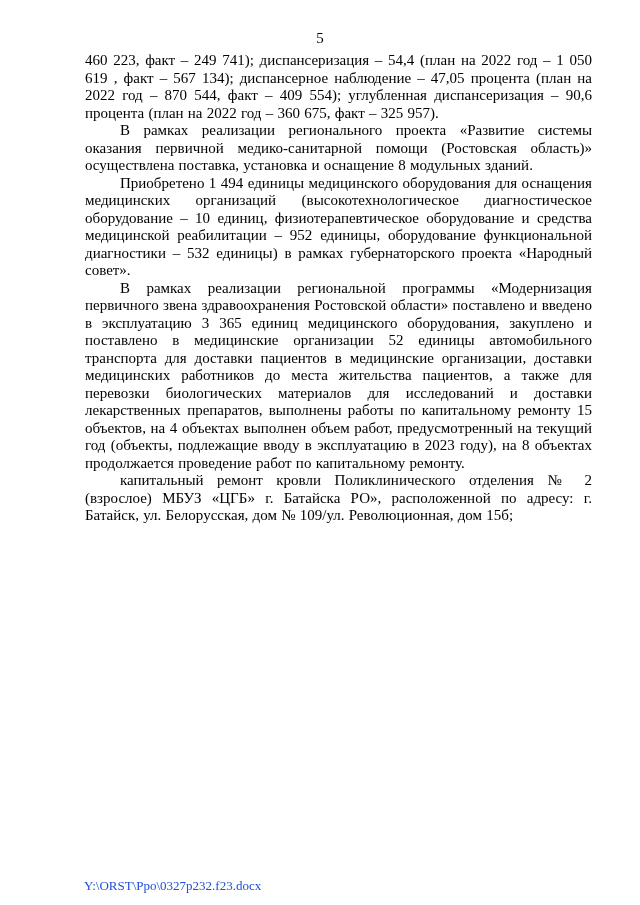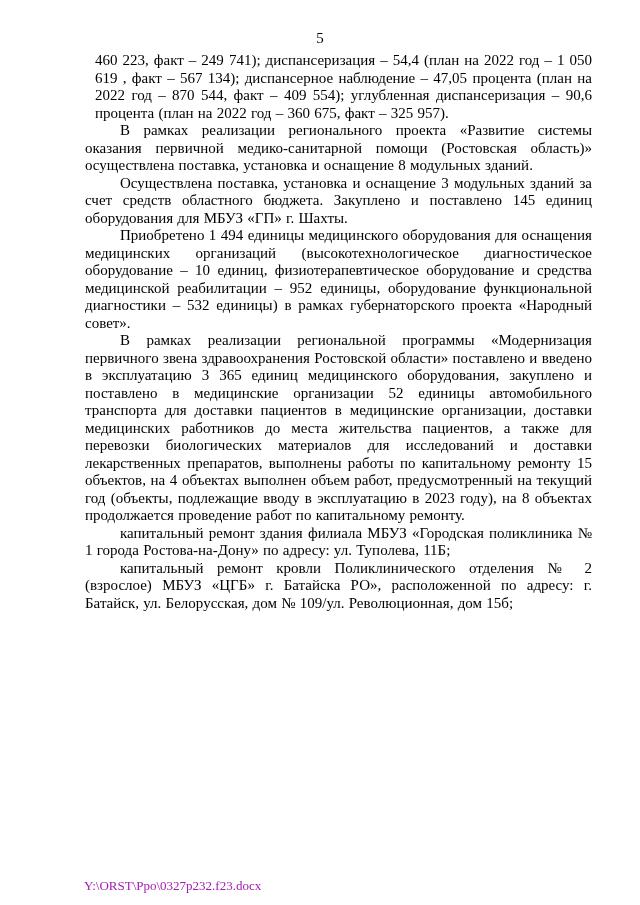--- a/index.html
+++ b/index.html
@@ -26,44 +26,41 @@
   .doc-body p {
     margin: 0;
     font-size: 15px;
     line-height: 17.5px;
     text-align: justify;
     text-indent: 35px;
     word-spacing: 0.5px;
   }
   .doc-body p.no-indent {
     text-indent: 0;
-    margin-left: 10px;
   }
   .footer-path {
     position: absolute;
     left: 84px;
     bottom: 12px;
     font-size: 13px;
     line-height: 15px;
     font-family: "Liberation Serif", "DejaVu Serif", serif;
-    color: #a21caf;
+    color: #1d4ed8;
   }
 </style>
 </head>
 <body>
 
 <div class="page">
 
   <div class="page-number">5</div>
 
   <div class="doc-body">
     <p class="no-indent">460 223, факт – 249 741); диспансеризация – 54,4 (план на 2022 год – 1 050 619 , факт – 567 134); диспансерное наблюдение – 47,05 процента (план на 2022 год – 870 544, факт – 409 554); углубленная диспансеризация – 90,6 процента (план на 2022 год – 360 675, факт – 325 957).</p>
     <p>В рамках реализации регионального проекта «Развитие системы оказания первичной медико-санитарной помощи (Ростовская область)» осуществлена поставка, установка и оснащение 8 модульных зданий.</p>
-    <p>Осуществлена поставка, установка и оснащение 3 модульных зданий за счет средств областного бюджета. Закуплено и поставлено 145 единиц оборудования для МБУЗ «ГП» г. Шахты.</p>
     <p>Приобретено 1 494 единицы медицинского оборудования для оснащения медицинских организаций (высокотехнологическое диагностическое оборудование – 10 единиц, физиотерапевтическое оборудование и средства медицинской реабилитации – 952 единицы, оборудование функциональной диагностики – 532 единицы) в рамках губернаторского проекта «Народный совет».</p>
     <p>В рамках реализации региональной программы «Модернизация первичного звена здравоохранения Ростовской области» поставлено и введено в эксплуатацию 3 365 единиц медицинского оборудования, закуплено и поставлено в медицинские организации 52 единицы автомобильного транспорта для доставки пациентов в медицинские организации, доставки медицинских работников до места жительства пациентов, а также для перевозки биологических материалов для исследований и доставки лекарственных препаратов, выполнены работы по капитальному ремонту 15 объектов, на 4 объектах выполнен объем работ, предусмотренный на текущий год (объекты, подлежащие вводу в эксплуатацию в 2023 году), на 8 объектах продолжается проведение работ по капитальному ремонту.</p>
-    <p>капитальный ремонт здания филиала МБУЗ «Городская поликлиника № 1 города Ростова-на-Дону» по адресу: ул. Туполева, 11Б;</p>
     <p>капитальный ремонт кровли Поликлинического отделения № 2 (взрослое) МБУЗ «ЦГБ» г. Батайска РО», расположенной по адресу: г. Батайск, ул. Белорусская, дом № 109/ул. Революционная, дом 15б;</p>
   </div>
 
   <div class="footer-path">Y:\ORST\Ppo\0327p232.f23.docx</div>
 
 </div>
 
 </body></html>

